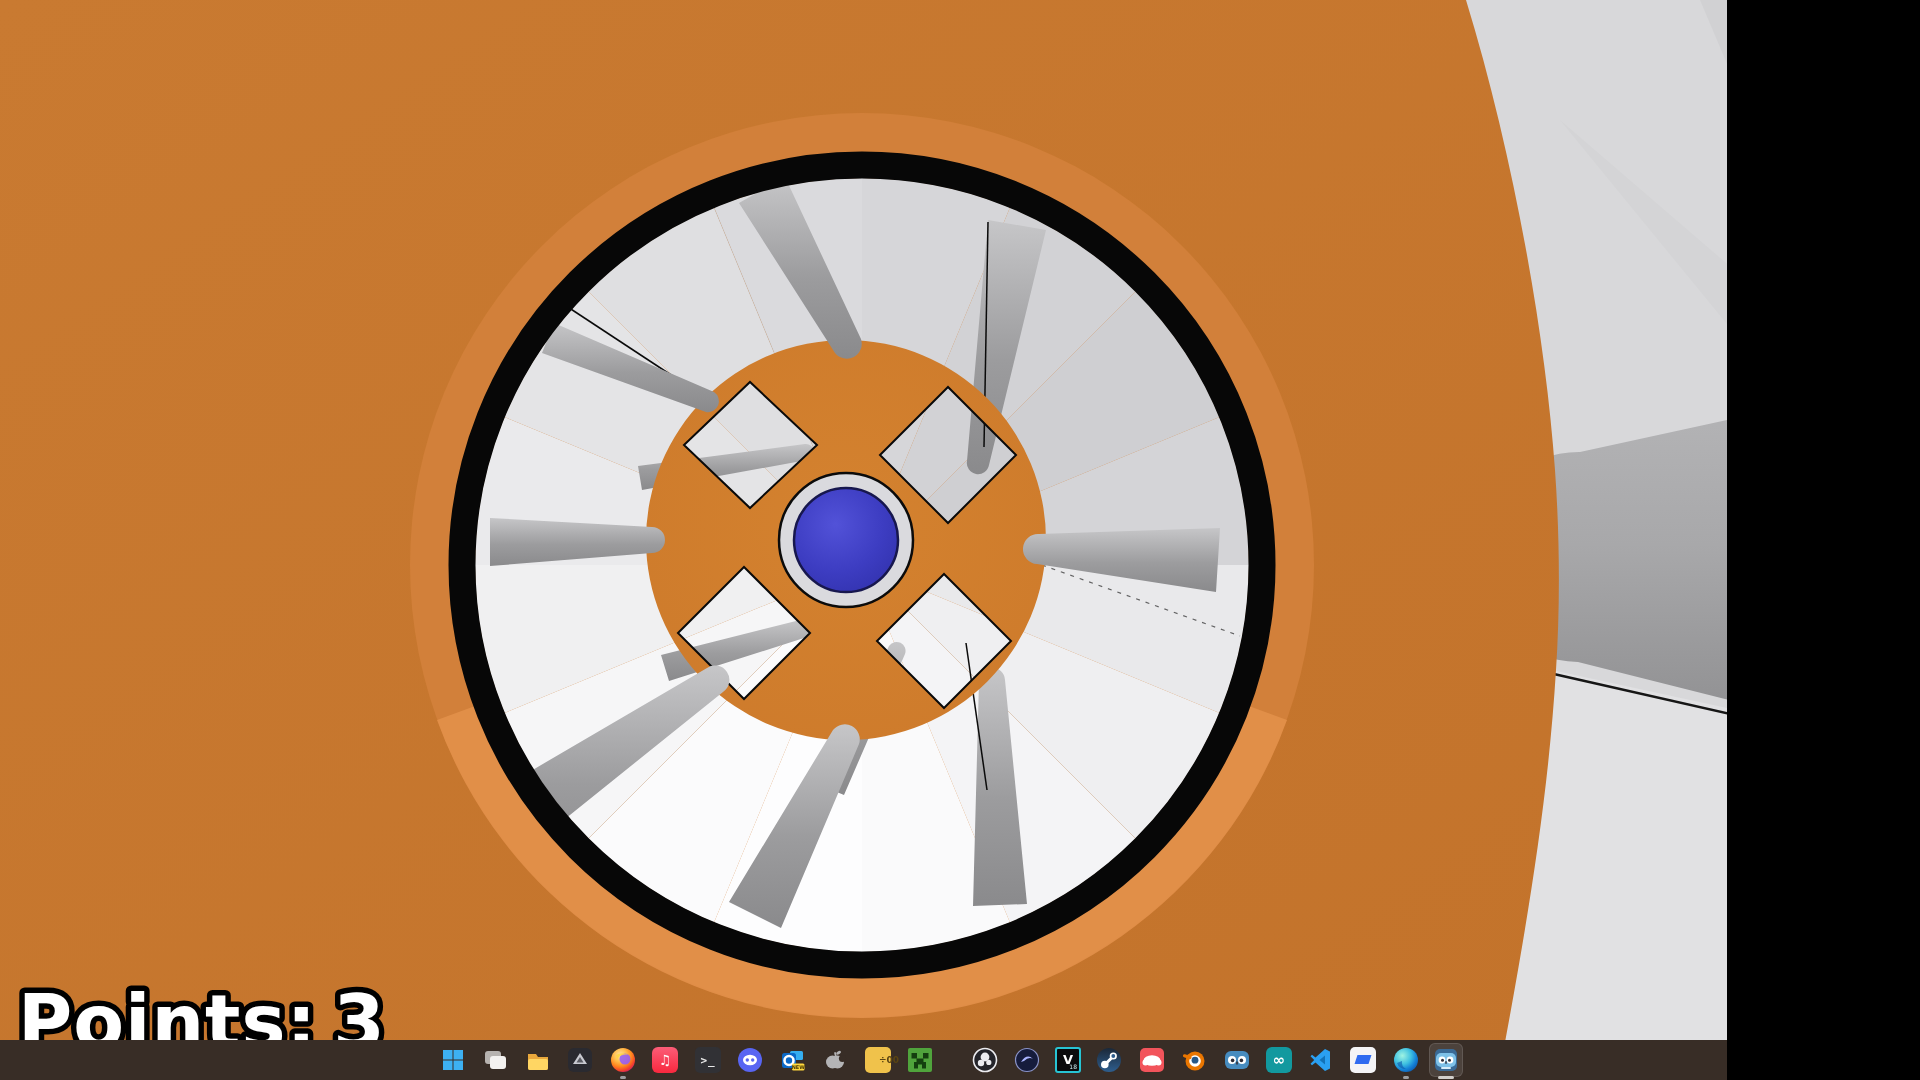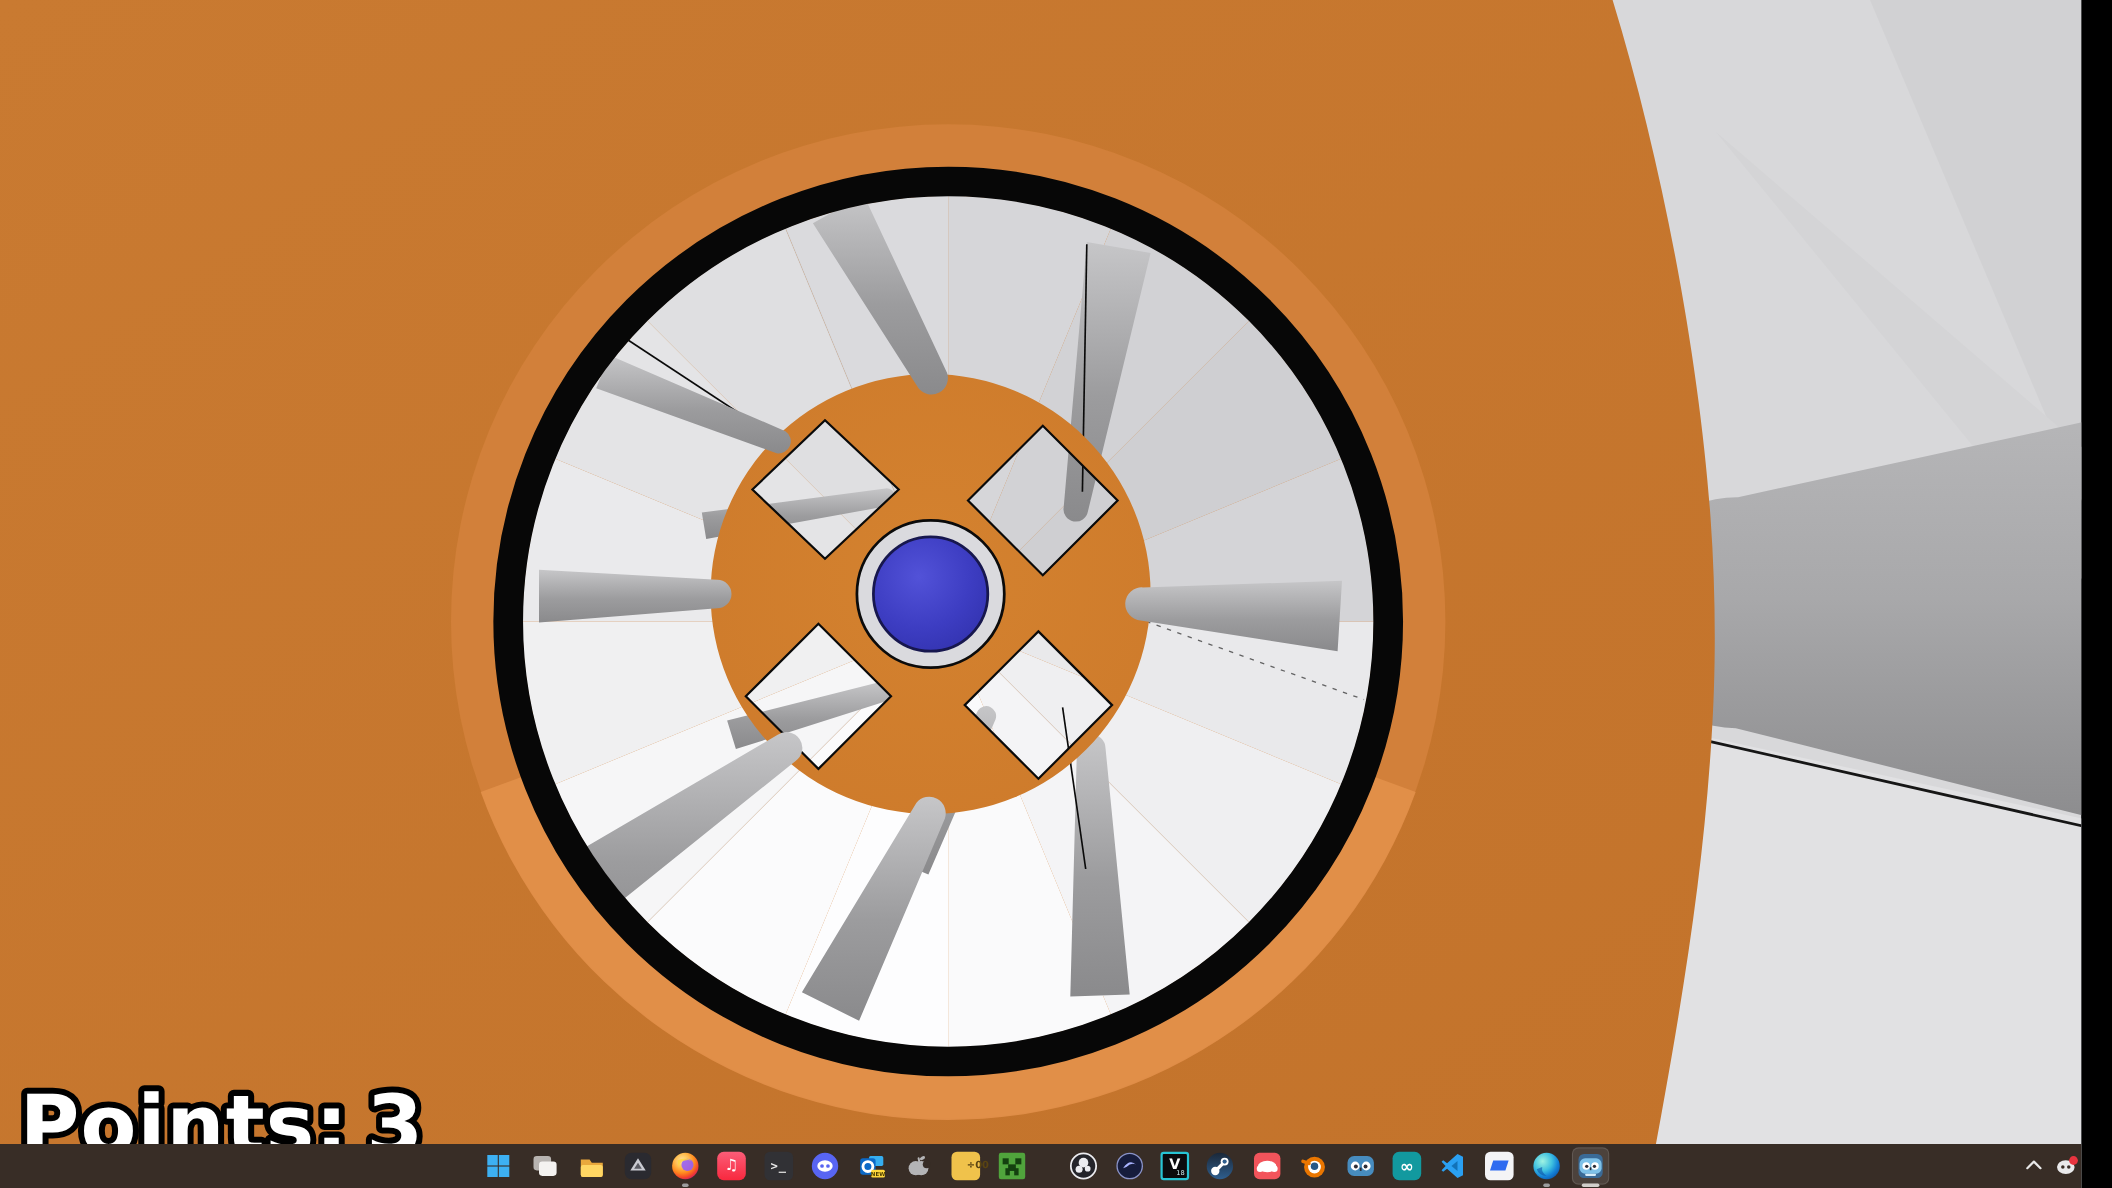--- a/index.html
+++ b/index.html
@@ -1,17 +1,17 @@
 <!DOCTYPE html>
 <html><head>
 <meta charset="utf-8">
 <style>
   html,body{margin:0;padding:0;width:1920px;height:1080px;overflow:hidden;background:#000;
     font-family:"DejaVu Sans","Liberation Sans",sans-serif;}
-  #stage{position:relative;width:1892px;height:1080px;overflow:hidden;}
+  #stage{position:relative;width:1727px;height:1080px;overflow:hidden;}
   #scene{position:absolute;left:0;top:0;}
   
   #taskbar{position:absolute;left:0;top:1040px;width:1920px;height:40px;background:#382d26;z-index:10;overflow:hidden;}
   .tb{position:absolute;top:7px;width:26px;height:26px;display:block;}
   .tb svg{display:block;}
   .run-dot{position:absolute;top:36px;width:6px;height:3px;border-radius:2px;background:#9d9d9f;}
   .active-box{position:absolute;top:3px;width:34px;height:34px;border-radius:6px;
     background:rgba(255,255,255,.10);border:1px solid rgba(255,255,255,.12);box-sizing:border-box;}
   .active-underline{position:absolute;top:36px;width:16px;height:3px;border-radius:2px;background:#d2cfcb;}
   .glyph{display:flex;align-items:center;justify-content:center;width:26px;height:26px;box-sizing:border-box;}

